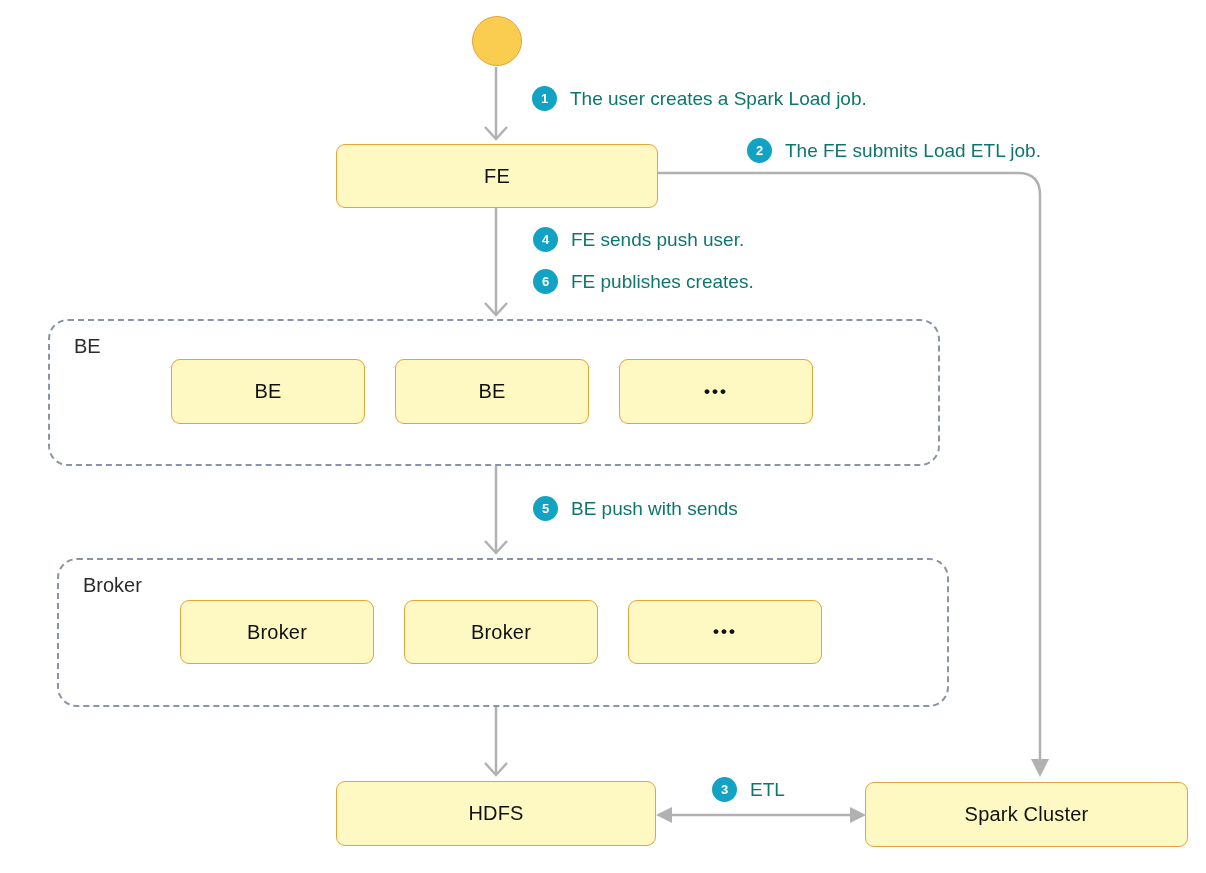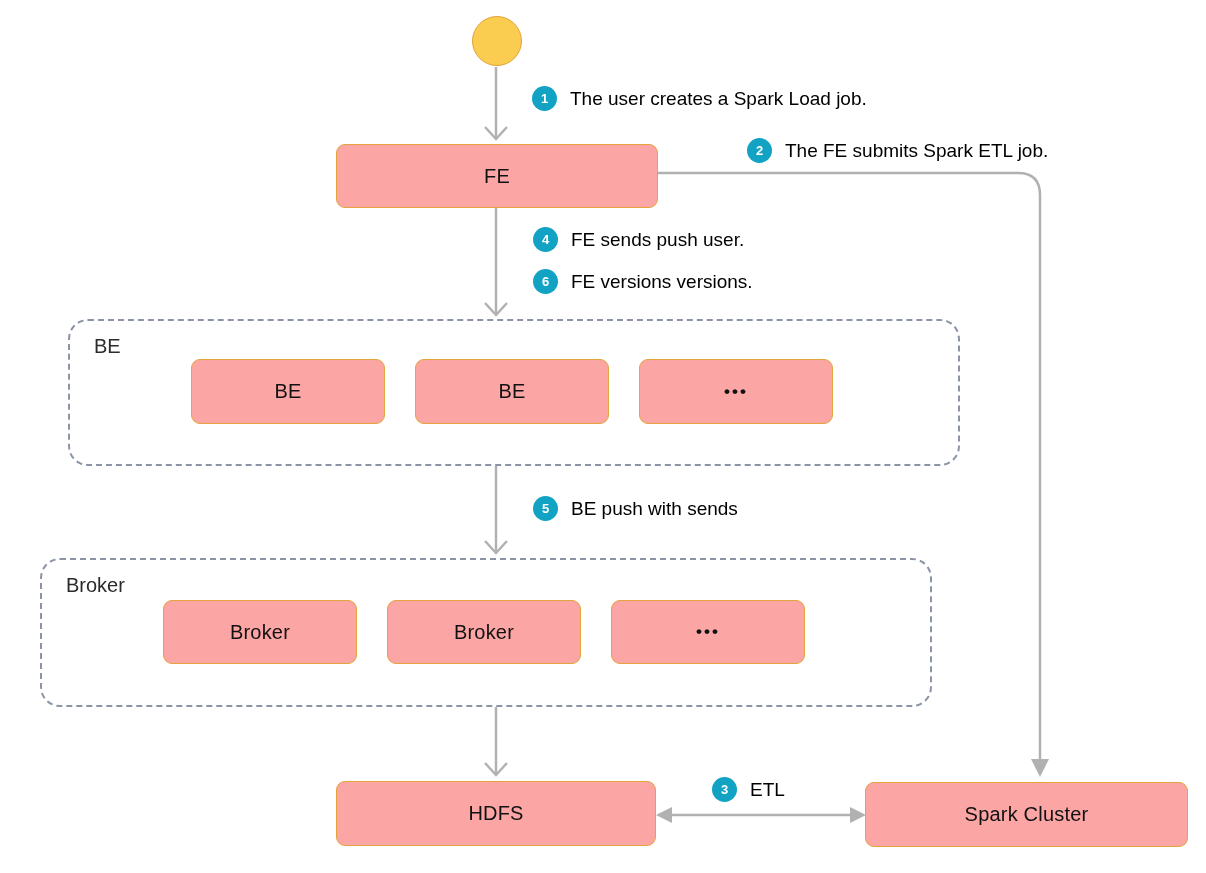--- a/index.html
+++ b/index.html
@@ -3,21 +3,21 @@
 <meta charset="utf-8">
 <style>
   html,body{margin:0;padding:0;background:#ffffff;}
   .canvas{
     position:relative;width:1206px;height:873px;background:#ffffff;overflow:hidden;
     font-family:"Liberation Sans","DejaVu Sans",sans-serif;color:#1b1b1b;
   }
   .svg-layer{position:absolute;left:0;top:0;width:1206px;height:873px;}
   .node{
     position:absolute;display:flex;align-items:center;justify-content:center;
-    background:#fca5a5;border:1.5px solid #E2A43B;border-radius:9px;
+    background:#fef9c3;border:1.5px solid #E2A43B;border-radius:9px;
     font-size:20px;font-weight:500;color:#111;letter-spacing:.2px;
   }
   .start-circle{
     position:absolute;left:472px;top:16px;width:48px;height:48px;
     background:#FACC4F;border:1.5px solid #E2A43B;border-radius:50%;
   }
   .container-box{
     position:absolute;border:2px dashed #8A94A6;border-radius:20px;background:#ffffff;
   }
   .container-label{
@@ -25,21 +25,21 @@
   }
   .dots{font-weight:700;font-size:17px;letter-spacing:2px;}
   .step{
     position:absolute;display:flex;align-items:center;gap:13px;white-space:nowrap;
   }
   .badge{
     width:25px;height:25px;border-radius:50%;background:#12A3C4;color:#ffffff;
     display:flex;align-items:center;justify-content:center;
     font-size:13px;font-weight:700;flex:0 0 auto;
   }
-  .step-text{font-size:19px;color:#000000;}
+  .step-text{font-size:19px;color:#0f766e;}
 </style>
 </head>
 <body>
 
 <div class="canvas">
 
   <svg class="svg-layer" viewBox="0 0 1206 873" fill="none">
 
     <g stroke="#B1B1B1" stroke-width="2.5">
       <line x1="496" y1="67" x2="496" y2="137"></line>
@@ -72,34 +72,34 @@
       <polygon points="850,807 850,823 866,815" fill="#B1B1B1"></polygon>
     </g>
   </svg>
 
   <div class="start-circle"></div>
 
   <div class="node" style="left:336px;top:144px;width:320px;height:62px;">
     <span>FE</span>
   </div>
 
-  <div class="container-box" style="left:68px;top:319px;width:888px;height:143px;">
+  <div class="container-box" style="left:48px;top:319px;width:888px;height:143px;">
     <span class="container-label">BE</span>
     <div class="node" style="left:121px;top:38px;width:192px;height:63px;">
       <span>BE</span>
     </div>
     <div class="node" style="left:345px;top:38px;width:192px;height:63px;">
       <span>BE</span>
     </div>
     <div class="node" style="left:569px;top:38px;width:192px;height:63px;">
       <span class="dots">•••</span>
     </div>
   </div>
 
-  <div class="container-box" style="left:40px;top:558px;width:888px;height:145px;">
+  <div class="container-box" style="left:57px;top:558px;width:888px;height:145px;">
     <span class="container-label">Broker</span>
     <div class="node" style="left:121px;top:40px;width:192px;height:62px;">
       <span>Broker</span>
     </div>
     <div class="node" style="left:345px;top:40px;width:192px;height:62px;">
       <span>Broker</span>
     </div>
     <div class="node" style="left:569px;top:40px;width:192px;height:62px;">
       <span class="dots">•••</span>
     </div>
@@ -113,31 +113,31 @@
     <span>Spark Cluster</span>
   </div>
 
   <div class="step" style="left:532px;top:86px;">
     <span class="badge">1</span>
     <span class="step-text">The user creates a Spark Load job.</span>
   </div>
 
   <div class="step" style="left:747px;top:138px;">
     <span class="badge">2</span>
-    <span class="step-text">The FE submits Spark ETL job.</span>
+    <span class="step-text">The FE submits Load ETL job.</span>
   </div>
 
   <div class="step" style="left:533px;top:227px;">
     <span class="badge">4</span>
     <span class="step-text">FE sends push user.</span>
   </div>
 
   <div class="step" style="left:533px;top:269px;">
     <span class="badge">6</span>
-    <span class="step-text">FE versions versions.</span>
+    <span class="step-text">FE publishes creates.</span>
   </div>
 
   <div class="step" style="left:533px;top:496px;">
     <span class="badge">5</span>
     <span class="step-text">BE push with sends</span>
   </div>
 
   <div class="step" style="left:712px;top:777px;">
     <span class="badge">3</span>
     <span class="step-text">ETL</span>

